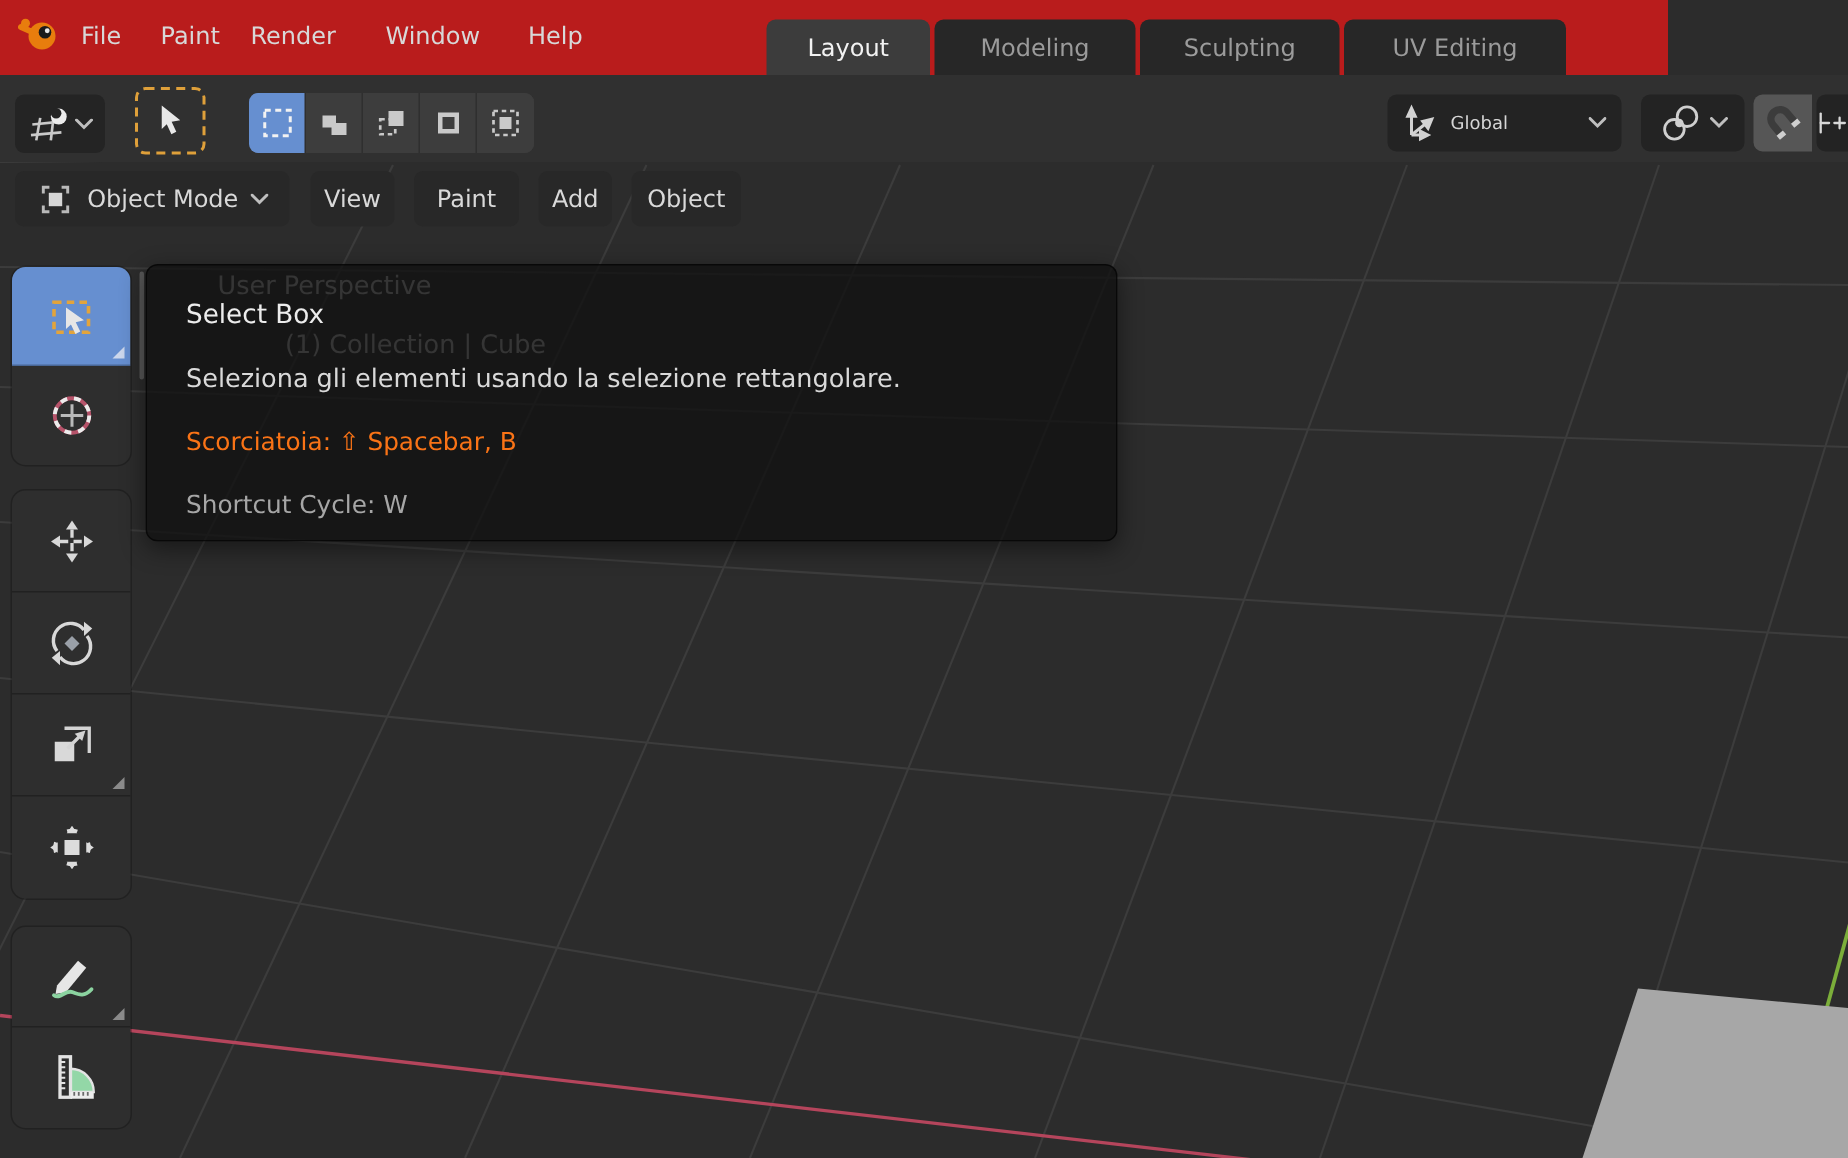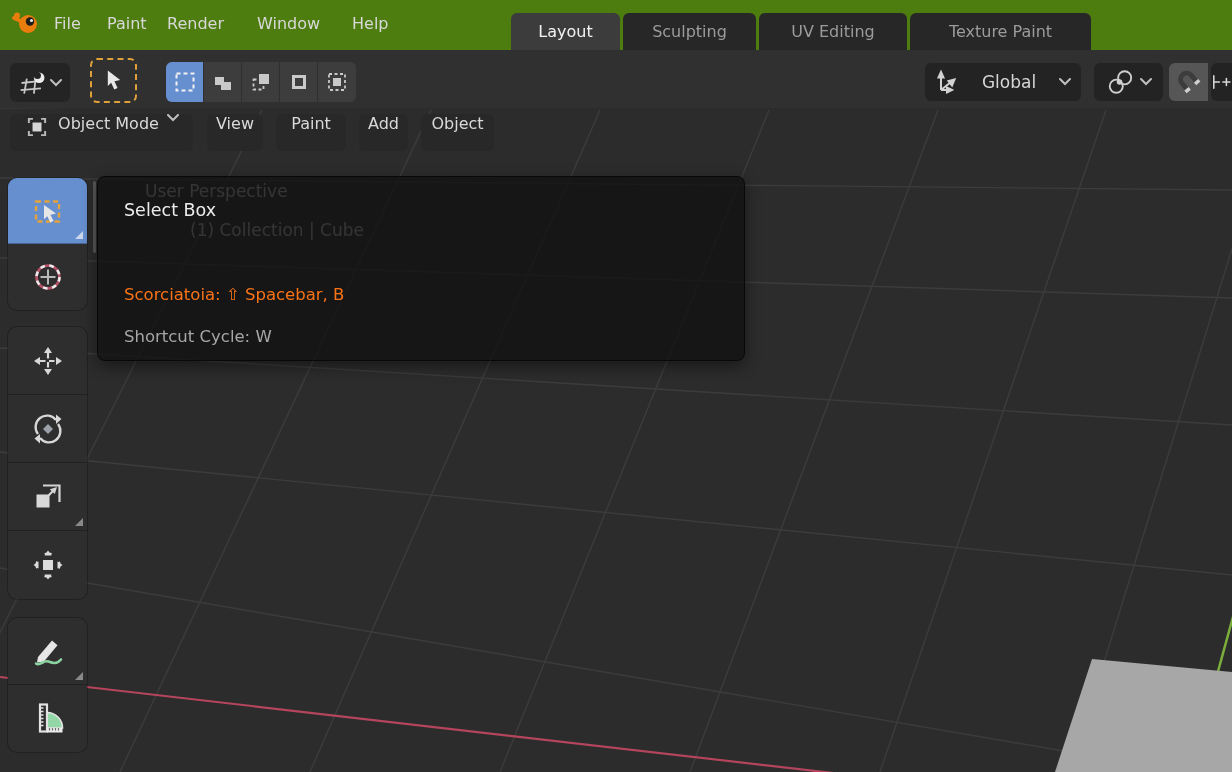--- a/index.html
+++ b/index.html
@@ -8,21 +8,21 @@
   .app { position:relative; width:1232px; height:772px; }
 
   
   .viewport { position:absolute; inset:0; background:#2c2c2c; z-index:0; }
   .viewport svg { position:absolute; left:0; top:0; }
   .ghost { position:absolute; z-index:2; color:#b4b4b4; font-size:17px; white-space:nowrap; }
   .ghost.l1 { left:145px; top:181px; }
   .ghost.l2 { left:162px; top:220px;margin-left:28px; }
 
   
-  .topbar { position:absolute; left:0; top:0; width:1232px; height:50px; background:#4d7c0f; z-index:10; }
+  .topbar { position:absolute; left:0; top:0; width:1112px; height:50px; background:#b91c1c; z-index:10; }
   .logo { position:absolute; left:10px; top:9px; }
   .menu-item { position:absolute; top:14px; font-size:16px; color:#d8d8d8; cursor:default; }
   .m0{left:54px}.m1{left:107px}.m2{left:167px}.m3{left:257px}.m4{left:352px}
   .tabs { position:absolute; left:511px; top:13px; height:37px; display:flex; gap:3px; }
   .tab { height:37px; display:flex; align-items:center; justify-content:center;
          background:#272727; color:#9b9b9b; font-size:16px; border-radius:6px 6px 0 0; }
   .tab.t0{width:109px}.tab.t1{width:134px}.tab.t2{width:133px}.tab.t3{width:148px}.tab.t4{width:181px}
   .tab.active { background:#3c3c3c; color:#f2f2f2; }
 
   
@@ -34,30 +34,30 @@
                      display:flex; align-items:center; justify-content:center; }
   .mode-group { position:absolute; left:166px; top:12px; height:40px; display:flex;
                 background:#3d3d3d; border-radius:6px; overflow:hidden; }
   .mode-btn { width:38px; height:40px; display:flex; align-items:center; justify-content:center;
               background:#3d3d3d; border-right:1px solid #2f2f2f; }
   .mode-btn:last-child { border-right:none; }
   .mode-btn.sel { background:#668fd0; }
   .dd { position:absolute; top:13px; height:38px; background:#232323; border-radius:6px;
         display:flex; align-items:center; }
   .dd-orient { left:925px; width:156px; padding:0 10px; gap:8px; }
-  .dd-orient .lbl { color:#d6d6d6; font-size:17px; flex:1; text-align:center; }
+  .dd-orient .lbl { color:#d6d6d6; font-size:12px; flex:1; }
   .dd-pivot { left:1094px; width:69px; padding:0 10px; gap:6px; justify-content:center; }
   .snap-btn { position:absolute; left:1169px; top:13px; width:39px; height:38px; background:#565656;
               border-radius:6px 0 0 6px; display:flex; align-items:center; justify-content:center; }
   .snap-partial { position:absolute; left:1211px; top:13px; width:21px; height:38px; background:#232323;
                   border-radius:6px 0 0 6px; overflow:hidden; display:flex; align-items:center; }
 
   
   .vh-btn { position:absolute; top:114px; height:37px; background:#282828; border-radius:6px;
-            display:flex; justify-content:center; color:#d9d9d9; font-size:16px; z-index:10; }
+            display:flex; align-items:center; justify-content:center; color:#d9d9d9; font-size:16px; z-index:10; }
   .vh-mode { left:10px; width:183px; gap:8px; padding:0 10px; }
   .vh0{left:207px;width:56px}.vh1{left:276px;width:70px}.vh2{left:359px;width:49px}.vh3{left:421px;width:73px}
 
   
   .tgroup { position:absolute; left:8px; width:79px; background:#2e2e2e; border-radius:9px;
             overflow:hidden; z-index:5; box-shadow:0 0 0 1px rgba(0,0,0,.25); }
   .g1{top:178px}.g2{top:327px}.g3{top:618px}
   .tool { position:relative; width:79px; display:flex; align-items:center; justify-content:center;
           border-bottom:1px solid rgba(0,0,0,.28); }
   .tool:last-child { border-bottom:none; }
@@ -118,23 +118,23 @@
       <circle cx="20" cy="12.5" r="4.2" fill="#1b1b1b"></circle>
       <circle cx="21.5" cy="11.5" r="1.6" fill="#e8e8e8"></circle>
     </svg>
     <span class="menu-item m0">File</span>
     <span class="menu-item m1">Paint</span>
     <span class="menu-item m2">Render</span>
     <span class="menu-item m3">Window</span>
     <span class="menu-item m4">Help</span>
     <div class="tabs">
       <div class="tab t0 active">Layout</div>
+      <div class="tab t1">Modeling</div>
       <div class="tab t2">Sculpting</div>
       <div class="tab t3">UV Editing</div>
-      <div class="tab t4">Texture Paint</div>
     </div>
   </div>
 
   <div class="row2">
     <div class="editor-btn">
       <svg width="30" height="30" viewBox="0 0 34 34">
         <g stroke="#c9c9c9" stroke-width="2" fill="none">
           <line x1="10" y1="12" x2="7" y2="29"></line>
           <line x1="20" y1="12" x2="18" y2="29"></line>
           <line x1="4" y1="17" x2="24" y2="15"></line>
@@ -343,17 +343,18 @@
             <line x1="28.5" y1="27" x2="28.5" y2="29.5"></line>
         </g>
       </svg>
     </div>
   </div>
 
   <div class="tb-scroll"></div>
 
   <div class="tooltip">
     <div class="tt-line tt-title">Select Box</div>
+    <div class="tt-line tt-desc">Seleziona gli elementi usando la selezione rettangolare.</div>
     <div class="tt-line tt-short">Scorciatoia:  ⇧ Spacebar, B</div>
     <div class="tt-line tt-cycle">Shortcut Cycle:  W</div>
   </div>
 
 </div>
 
 </body></html>

